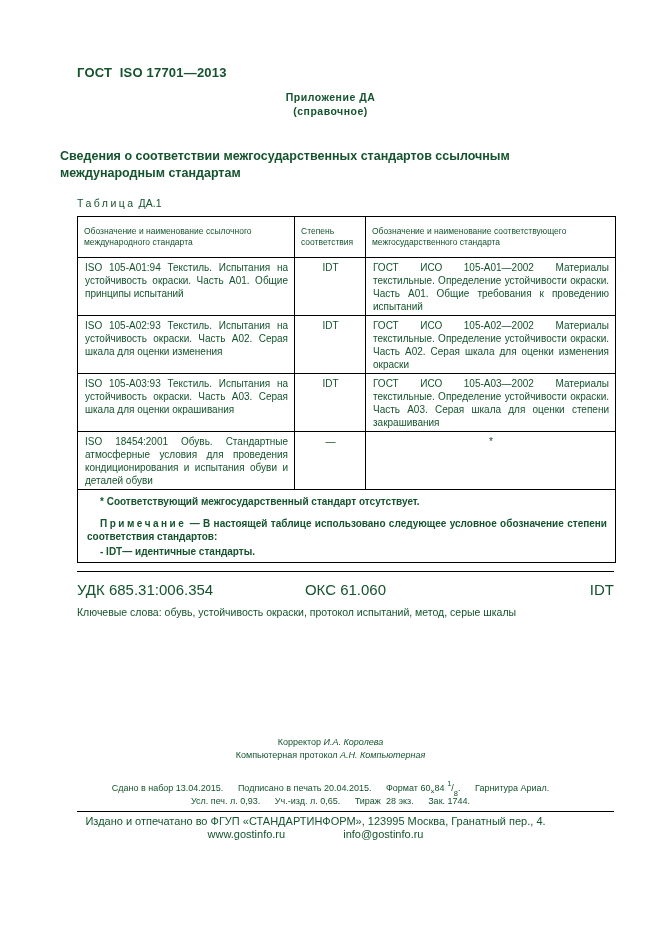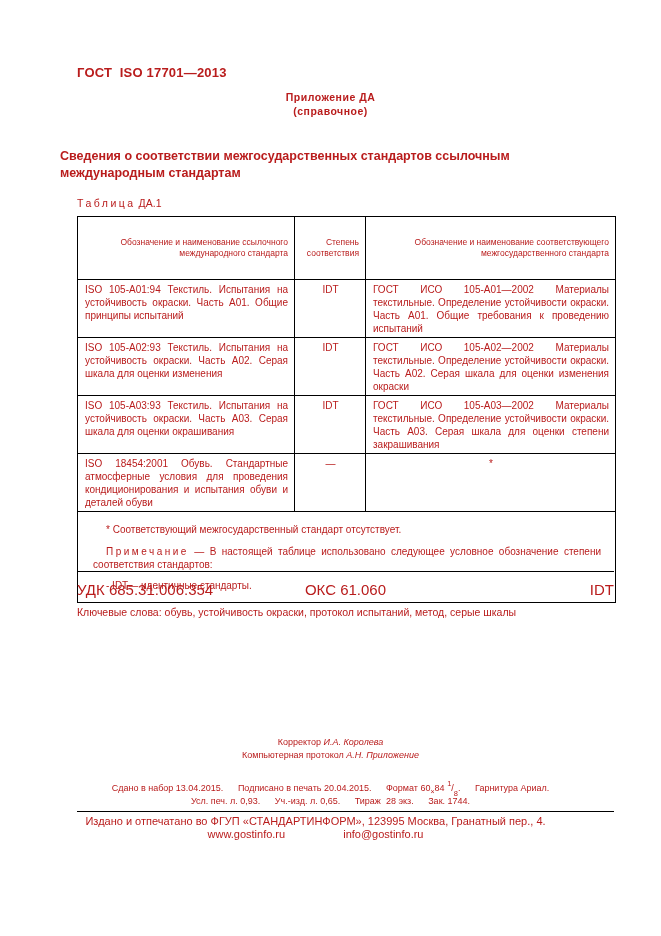--- a/index.html
+++ b/index.html
@@ -2,21 +2,21 @@
 <html lang="ru"><head>
 <meta charset="utf-8">
 <style>
   html,body{margin:0;padding:0;background:#e8e8e8;}
   .page{
     position:relative;
     width:661px;height:936px;
     margin:0 auto;
     background:#ffffff;
     font-family:"Liberation Sans", sans-serif;
-    color:#b91c1c;
+    color:#14532d;
     overflow:hidden;
   }
   .doc-code{
     position:absolute;left:77px;top:65px;
     font-size:13px;font-weight:bold;white-space:pre;letter-spacing:.2px;
   }
   .annex{
     position:absolute;top:91px;left:0;width:661px;
     text-align:center;font-size:10.5px;font-weight:bold;line-height:13.5px;
     letter-spacing:.5px;
@@ -28,30 +28,30 @@
   .tbl-caption{position:absolute;top:197px;left:77px;font-size:10.5px;}
   .sp{letter-spacing:2.5px;}
 
   table.std{
     position:absolute;top:216px;left:77px;width:538px;
     border-collapse:collapse;table-layout:fixed;
   }
   table.std th, table.std td{border:1px solid #000;}
   table.std th{
     font-size:8.5px;font-weight:normal;line-height:11px;
-    text-align:right;vertical-align:middle;padding:20px 6px;
+    text-align:left;vertical-align:middle;padding:9px 6px;
   }
   table.std td{
     font-size:10px;line-height:13px;vertical-align:top;
     padding:3px 6px 2px 7px;
   }
   td.just{text-align:justify;}
   td.ctr{text-align:center;}
   td.footcell{padding:5px 8px 4px 8px;}
-  td.footcell p{margin:8px;}
+  td.footcell p{margin:2px;font-weight:bold;}
   p.fn{text-indent:13px;margin-bottom:9px !important;}
   p.note{text-indent:13px;text-align:justify;}
   p.note-item{text-indent:13px;}
 
   .rule{position:absolute;left:77px;width:537px;border-top:1.5px solid #000;}
   .rule-top{top:571px;}
   .rule-bottom{top:811px;}
 
   .meta-row{
     position:absolute;top:581px;left:77px;width:537px;
@@ -165,21 +165,21 @@
 
   <div class="keywords">Ключевые слова: обувь, устойчивость окраски, протокол испытаний, метод, серые шкалы</div>
 
   <div class="editors">
     <div>
       <span>Корректор</span>
       <i>И.А. Королева</i>
     </div>
     <div>
       <span>Компьютерная протокол</span>
-      <i>А.Н. Приложение</i>
+      <i>А.Н. Компьютерная</i>
     </div>
   </div>
 
   <div class="pressline l1">
     <span class="part">Сдано в набор 13.04.2015.</span>
     <span class="part">Подписано в печать 20.04.2015.</span>
     <span class="part fmt"><span>Формат 60</span><sub class="times">×</sub><span>84</span>&nbsp;<span class="frac"><sup>1</sup><span>/</span><sub>8</sub></span><span>.</span></span>
     <span class="part">Гарнитура Ариал.</span>
   </div>
 

